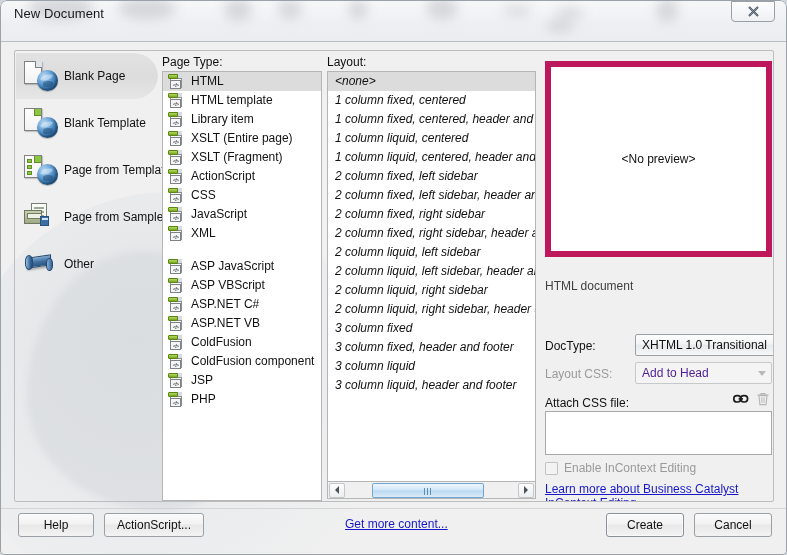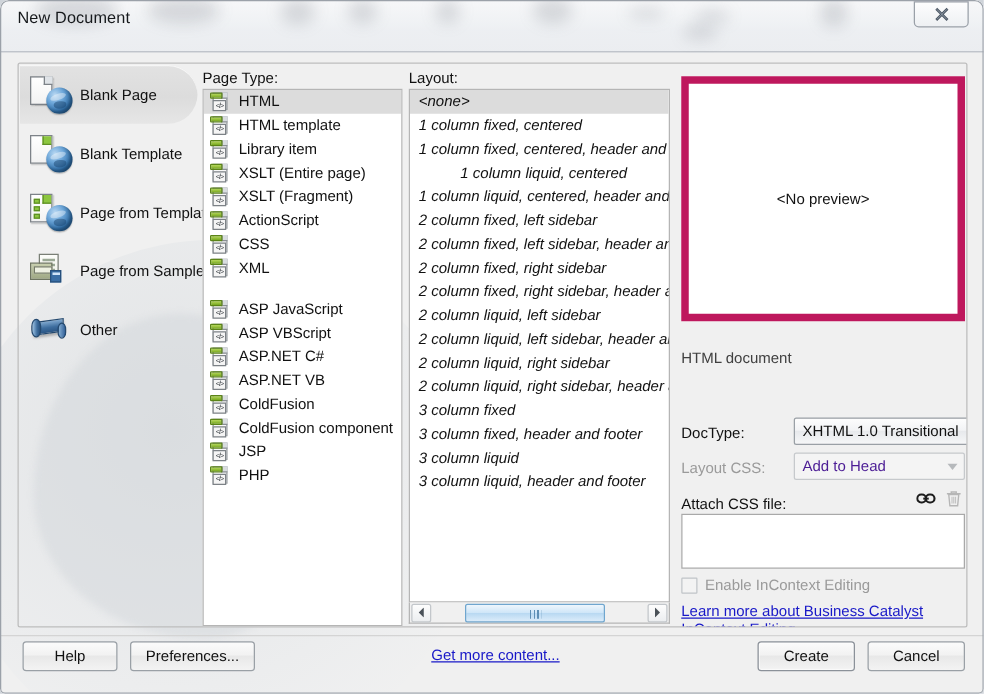--- a/index.html
+++ b/index.html
@@ -554,20 +554,28 @@
                 <span class="code">&lt;/&gt;</span>
               </span>
               <span>CSS</span>
             </div>
             <div class="listrow">
               <span class="ptype-ic">
                 <span class="pg"></span>
                 <span class="tab"></span>
                 <span class="code">&lt;/&gt;</span>
               </span>
+              <span>JavaScript</span>
+            </div>
+            <div class="listrow">
+              <span class="ptype-ic">
+                <span class="pg"></span>
+                <span class="tab"></span>
+                <span class="code">&lt;/&gt;</span>
+              </span>
               <span>XML</span>
             </div>
             <div class="listrow gap"></div>
             <div class="listrow">
               <span class="ptype-ic">
                 <span class="pg"></span>
                 <span class="tab"></span>
                 <span class="code">&lt;/&gt;</span>
               </span>
               <span>ASP JavaScript</span>
@@ -635,21 +643,21 @@
         <div class="listbox" id="layout-list" style="left:312px; top:20px; width:209px; height:411px;font-style:italic;">
             <div class="listrow selected" style="padding-left: 7px;">
               <span>&lt;none&gt;</span>
             </div>
             <div class="listrow" style="padding-left: 7px;">
               <span>1 column fixed, centered</span>
             </div>
             <div class="listrow" style="padding-left: 7px;">
               <span>1 column fixed, centered, header and footer</span>
             </div>
-            <div class="listrow" style="padding-left: 7px; justify-content: center;">
+            <div class="listrow" style="padding-left: 7px;">
               <span>1 column liquid, centered</span>
             </div>
             <div class="listrow" style="padding-left: 7px;">
               <span>1 column liquid, centered, header and footer</span>
             </div>
             <div class="listrow" style="padding-left: 7px;">
               <span>2 column fixed, left sidebar</span>
             </div>
             <div class="listrow" style="padding-left: 7px;">
               <span>2 column fixed, left sidebar, header and footer</span>
@@ -749,21 +757,21 @@
 
         <div class="link" id="icelink1" style="left:530px; top:431px;">Learn more about Business Catalyst</div>
         <div class="link" id="icecap" style="left:530px; top:445px;">InContext Editing</div>
 
       </div>
     </div>
 
     <div id="bottom-sep"></div>
 
     <div class="btn" style="left:18px; top:471px; width:76px;">Help</div>
-    <div class="btn" style="left:104px; top:471px; width:100px;">Preferences...</div>
+    <div class="btn" style="left:104px; top:471px; width:100px;">ActionScript...</div>
 
     <div class="link" style="left:345px; top:475px;">Get more content...</div>
 
     <div class="btn" id="btn-create" style="left:606px; top:471px; width:78px;">Create</div>
     <div class="btn" style="left:694px; top:471px; width:78px;">Cancel</div>
 
   </div>
 
   <div id="win-outline"></div>
 </div>

